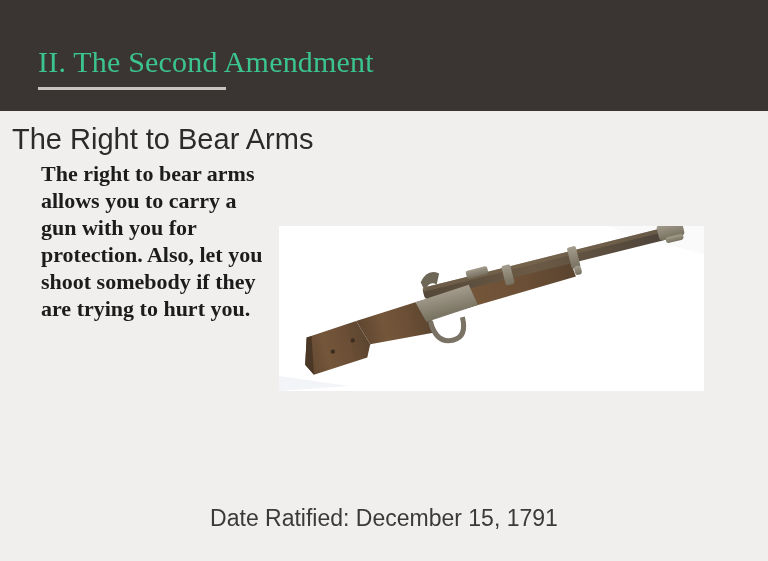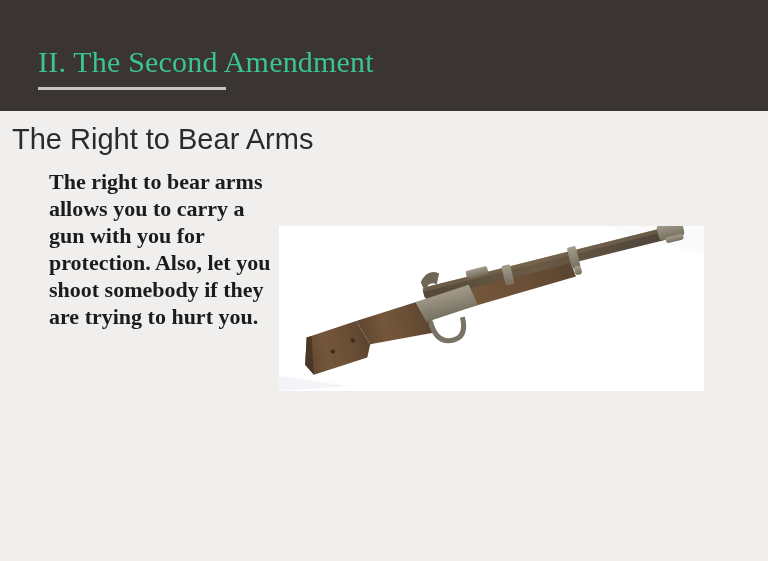--- a/index.html
+++ b/index.html
@@ -70,21 +70,21 @@
   .body-text {
     position: absolute;
     left: 41px;
     top: 160px;
     width: 222px;
     font-family: "Liberation Serif", serif;
     font-size: 22px;
     line-height: 27px;
     font-weight: 700;
     color: #1C1C1C;
-    margin: 8px;
+    margin: 0;
   }
 
   .date-line {
     position: absolute;
     left: 0;
     top: 503px;
     width: 768px;
     text-align: center;
     font-family: "Liberation Sans", sans-serif;
     font-size: 23px;
@@ -174,14 +174,15 @@
         <path d="M 150 40 Q 160 28 170 36 L 165 46 Q 158 40 152 50 Z" fill="#6E6758"></path>
 
         <path d="M 150 80 Q 150 104 168 104 Q 182 104 182 84" fill="none" stroke="#7A7365" stroke-width="5"></path>
 
         <circle cx="48" cy="86" r="2.2" fill="#3E2E20"></circle>
         <circle cx="70" cy="80" r="2.2" fill="#3E2E20"></circle>
       </g>
     </svg>
   </div>
 
+  <div class="date-line">Date Ratified: December 15, 1791</div>
 
 </div>
 
 </body></html>

